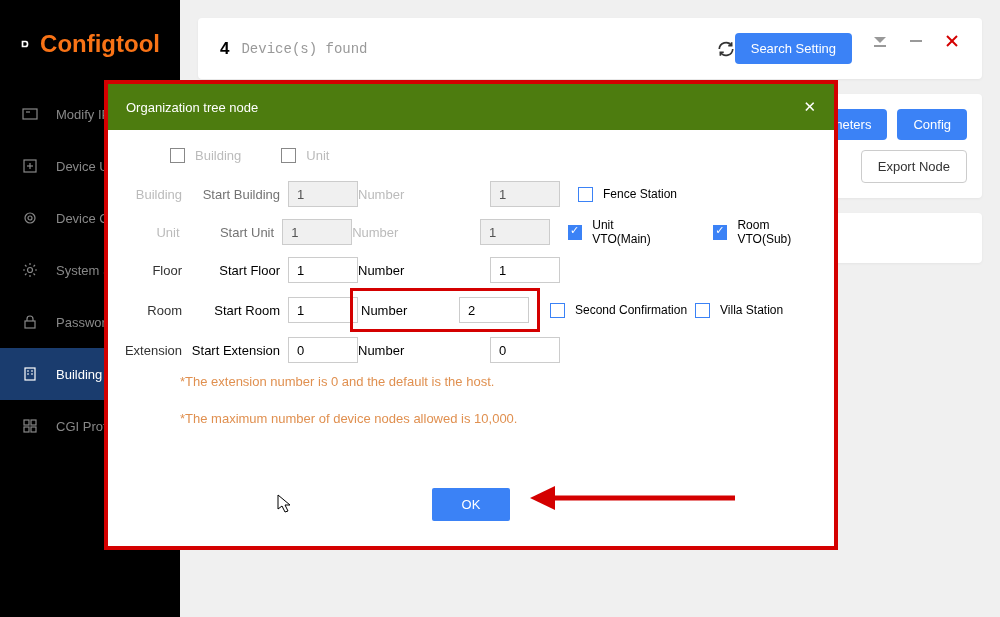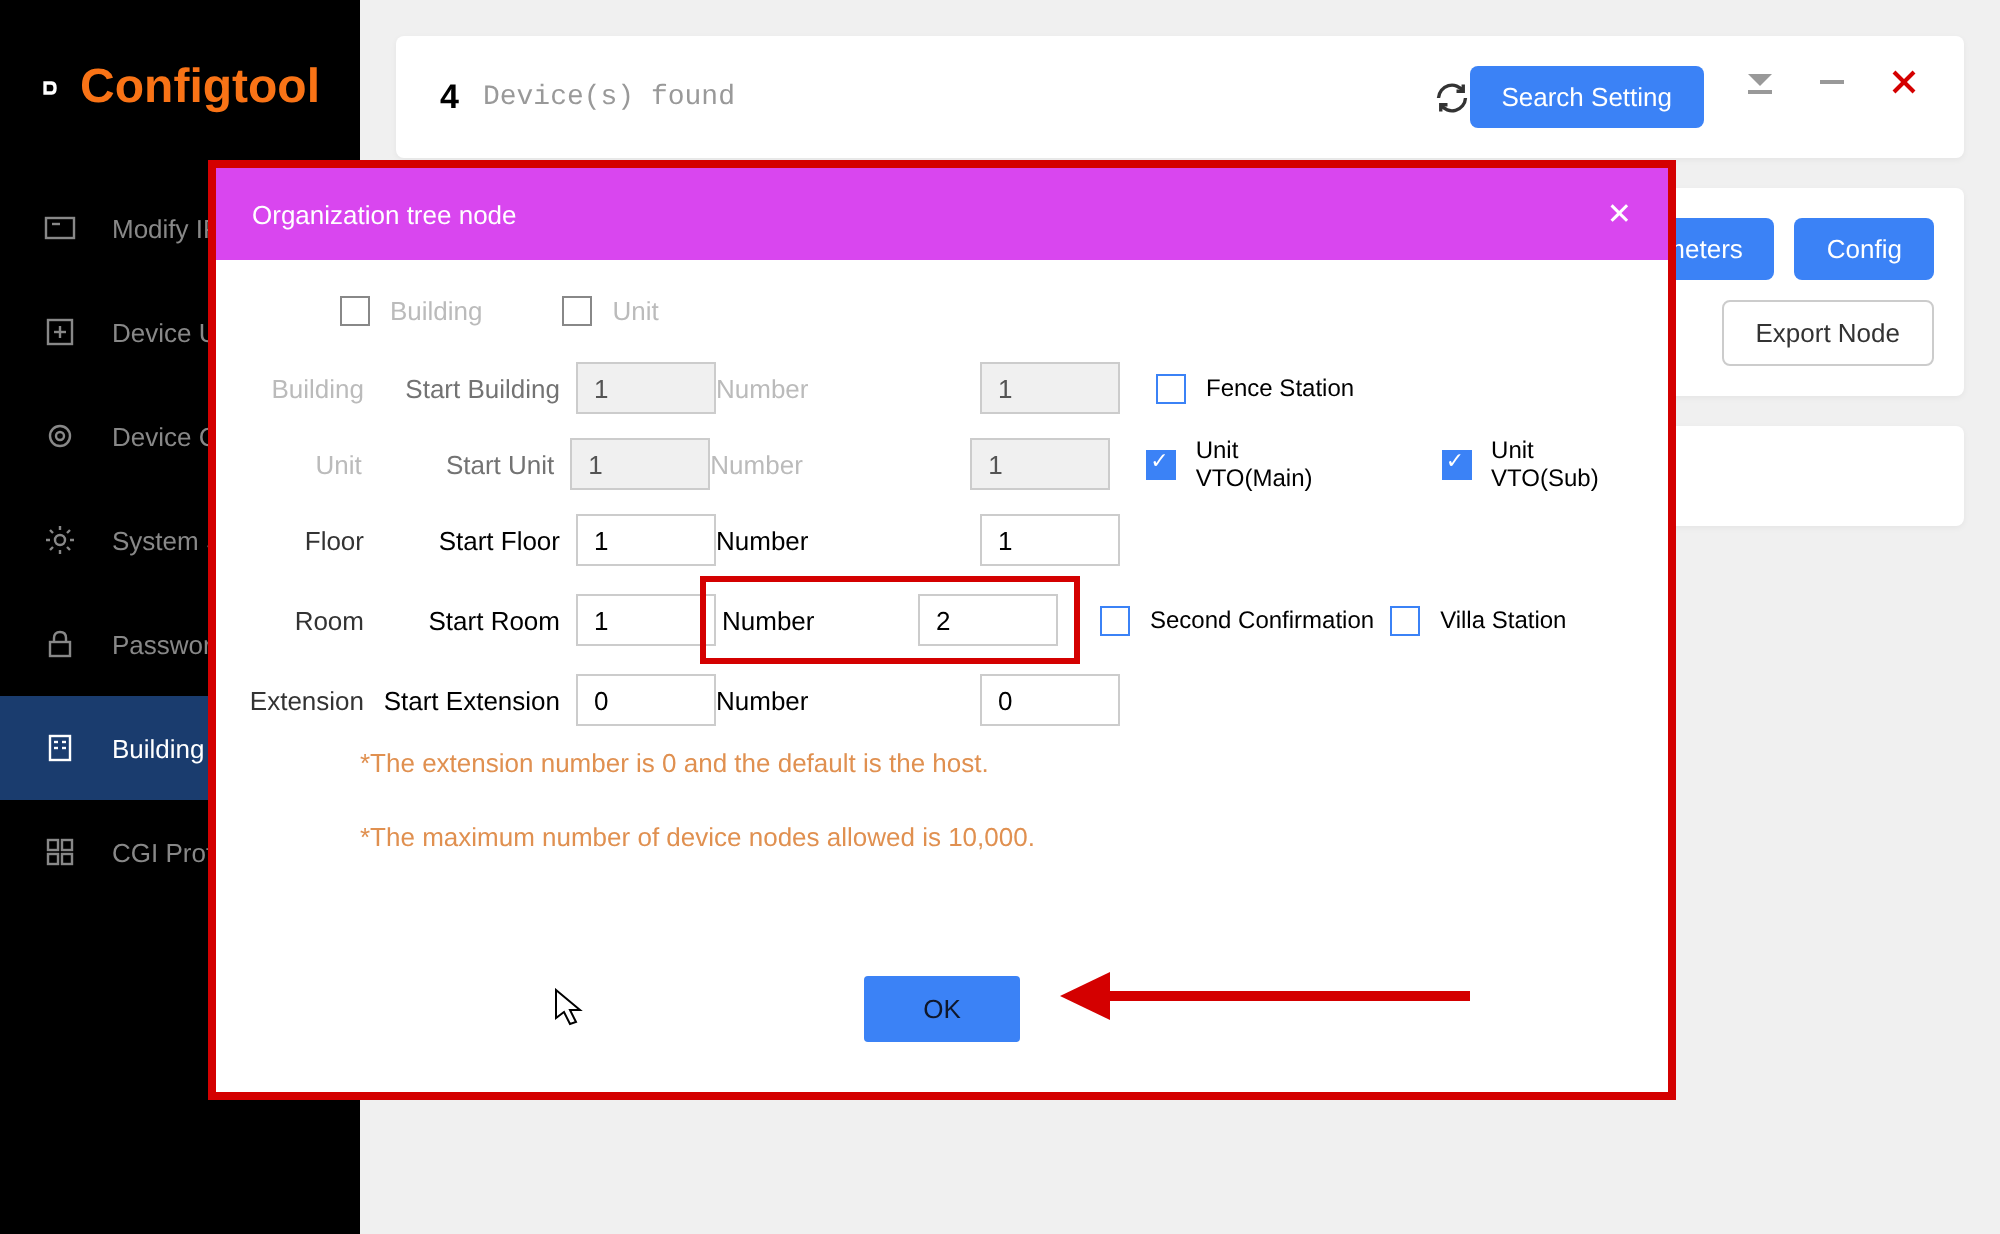--- a/index.html
+++ b/index.html
@@ -26,21 +26,21 @@
 
 .content-box { background: #fff; border-radius: 4px; margin-top: 15px; padding: 15px; box-shadow: 0 1px 3px rgba(0,0,0,0.05); }
 .actions-row { display: flex; justify-content: flex-end; gap: 10px; }
 .btn-outline { background: #fff; border: 1px solid #ccc; color: #333; }
 
 .bottom-boxes { display: flex; gap: 15px; margin-top: 15px; height: 50px; }
 .bbox { flex: 1; background: #fff; border-radius: 4px; box-shadow: 0 1px 3px rgba(0,0,0,0.05); }
 
 
 .modal-border { position: absolute; left: 104px; top: 80px; width: 734px; height: 470px; border: 4px solid #d40000; background: #fff; }
-.modal-header { background: #d946ef; color: #fff; padding: 14px 18px; font-size: 13px; display: flex; justify-content: space-between; align-items: center; }
+.modal-header { background: #4d7c0f; color: #fff; padding: 14px 18px; font-size: 13px; display: flex; justify-content: space-between; align-items: center; }
 .close-x { color: #fff; font-size: 15px; cursor: pointer; }
 
 .modal-body { padding: 18px 12px; }
 
 .hdr-row { display: flex; align-items: center; margin-bottom: 18px; padding-left: 50px; }
 .chk { width: 15px; height: 15px; border: 1px solid #888; margin-right: 10px; cursor: pointer; display: inline-block; }
 .chk.blue { border-color: #3b82f6; background: #3b82f6; position: relative; }
 .chk.blue::after { content: '✓'; color: #fff; font-size: 11px; position: absolute; left: 1px; top: -2px; }
 .chk.blue-empty { border-color: #3b82f6; background: #fff; }
 .dis-label { color: #bbb; font-size: 13px; margin-right: 40px; }
@@ -57,21 +57,21 @@
 .col-num.dis { color: #bbb; }
 .checks-after { display: flex; align-items: center; gap: 18px; margin-left: 18px; }
 .ck-label { font-size: 12px; display: flex; align-items: center; }
 
 .highlight-box { border: 3px solid #d40000; padding: 6px 8px; margin: -6px 0 -6px -8px; display: flex; align-items: center; }
 
 .hint { color: #e09050; font-size: 13px; margin-top: 10px; padding-left: 60px; }
 .hint2 { color: #e09050; font-size: 13px; margin-top: 22px; padding-left: 60px; }
 
 .modal-footer { text-align: center; margin-top: 62px; }
-.ok-btn { background: #3b82f6; color: #0f172a; border: none; padding: 9px 30px; font-size: 13px; border-radius: 2px; cursor: pointer; }
+.ok-btn { background: #3b82f6; color: #ffffff; border: none; padding: 9px 30px; font-size: 13px; border-radius: 2px; cursor: pointer; }
 
 .arrow { position: absolute; left: 530px; top: 478px; pointer-events: none; }
 .cursor-img { position: absolute; left: 277px; top: 494px; pointer-events: none; }
 </style>
 </head>
 <body>
 
 <div class="sidebar">
   <div class="brand">
     <svg class="brand-logo" viewBox="0 0 24 24" fill="currentColor">
@@ -208,21 +208,21 @@
         <input class="inp" disabled="" value="1" style="">
         <span class="col-num dis">Number</span>
         <input class="inp" disabled="" value="1" style="">
         <div class="checks-after">
           <span class="ck-label">
               <span class="chk blue"></span>
               <span>Unit VTO(Main)</span>
             </span>
           <span class="ck-label" style="margin-left:24px">
               <span class="chk blue"></span>
-              <span>Unit VTO(Sub)</span>
+              <span>Room VTO(Sub)</span>
             </span>
         </div>
       </div>
       <div class="form-row">
         <span class="col-cat">Floor</span>
         <span class="col-start">Start Floor</span>
         <input class="inp" value="1" style="">
         <span class="col-num">Number</span>
         <input class="inp" value="1" style="">
       </div>

